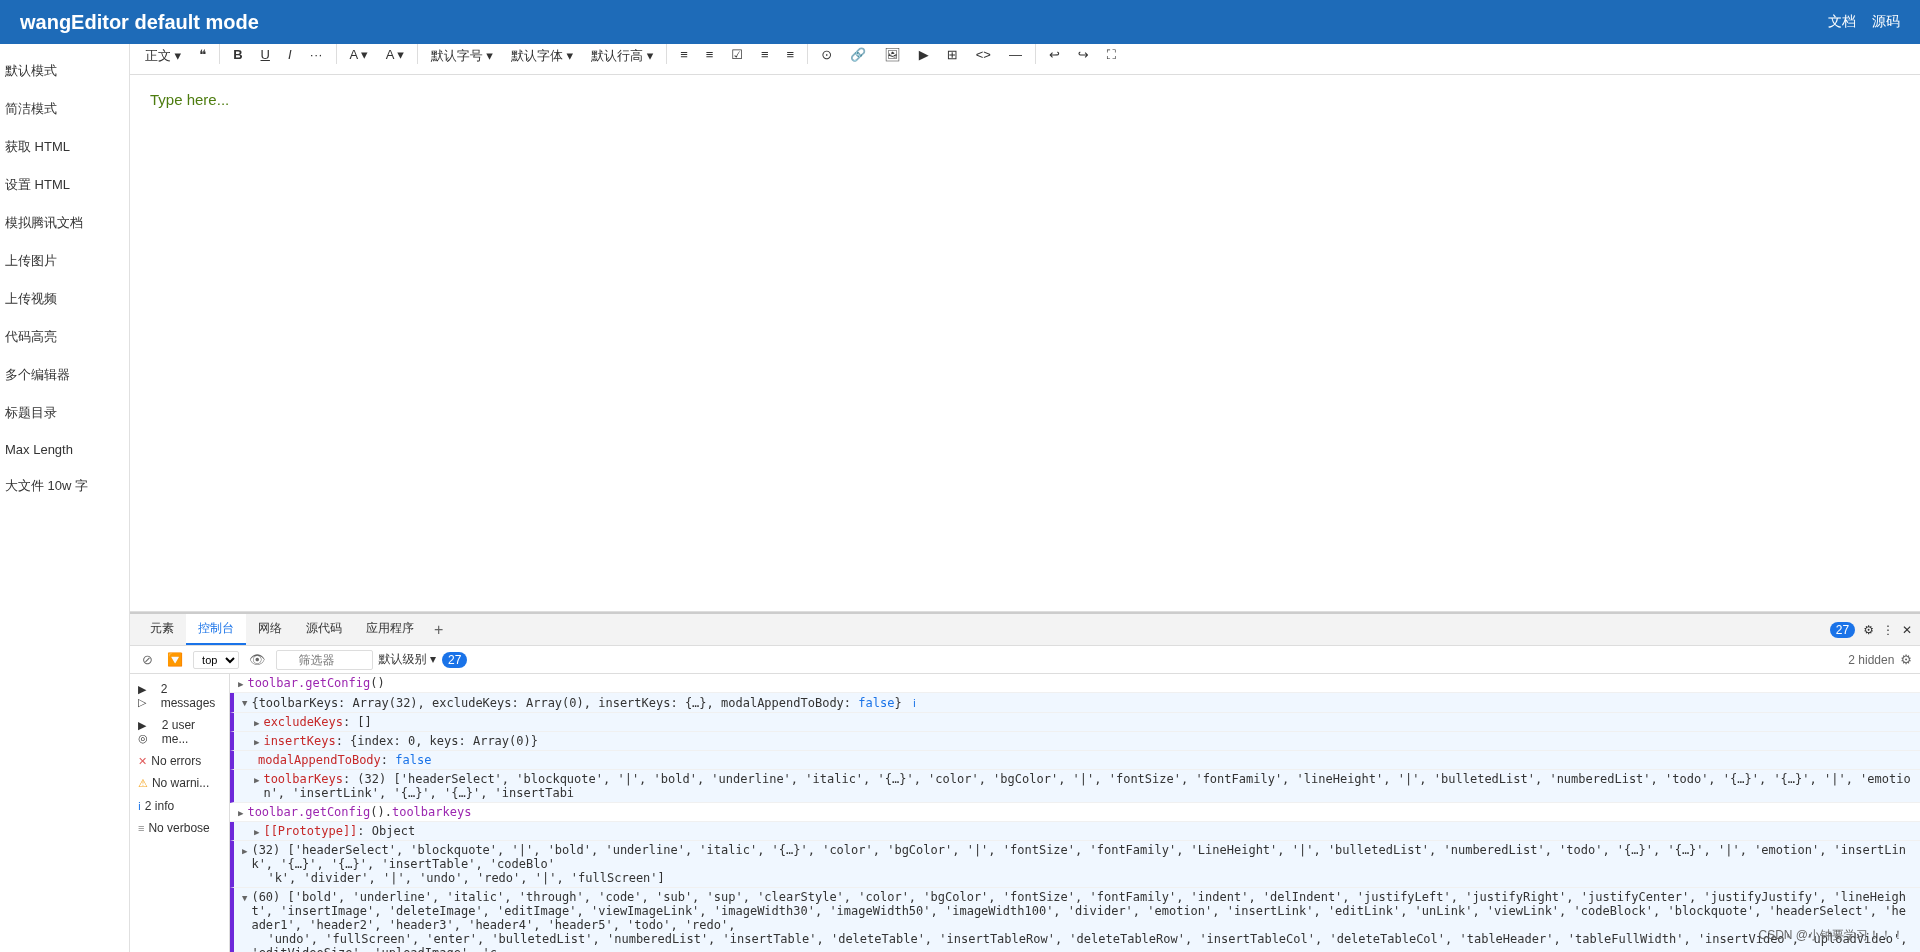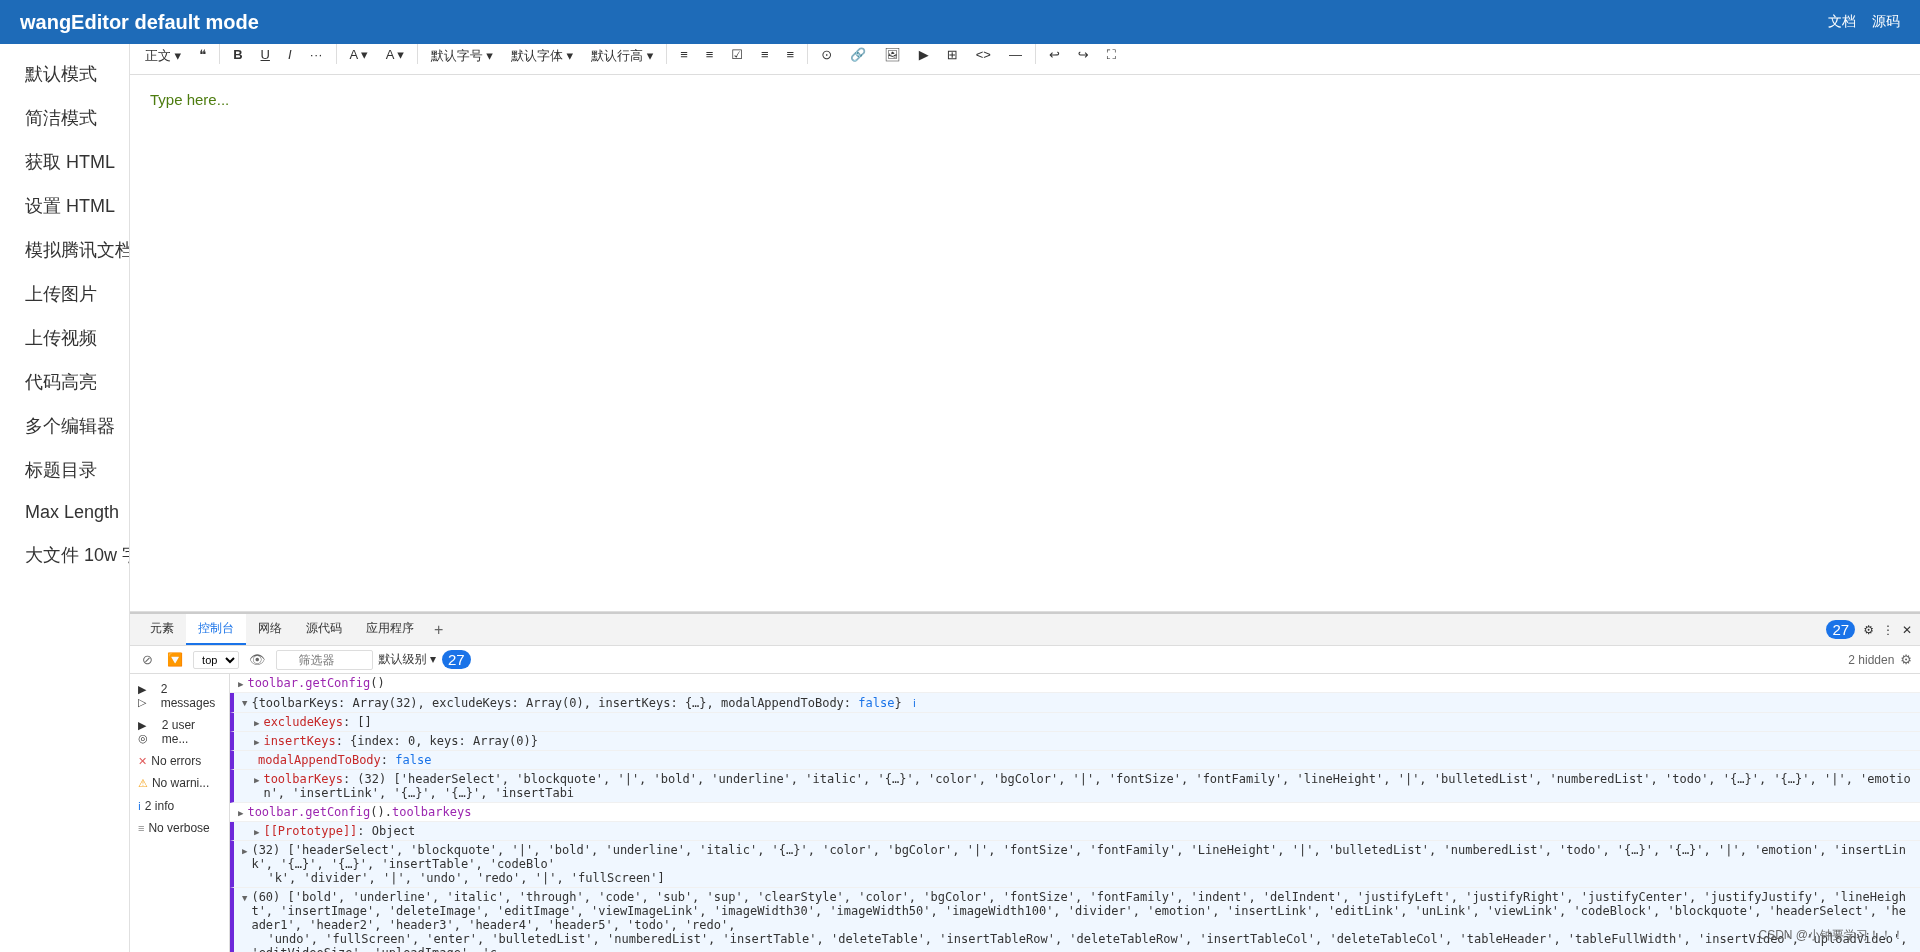--- a/index.html
+++ b/index.html
@@ -29,23 +29,22 @@
       background: #fff;
       border-right: 1px solid #e0e0e0;
       padding: 8px 0;
       flex-shrink: 0;
       overflow-y: auto;
     }
     .sidebar-item {
       padding: 10px 5px;
       cursor: pointer;
       color: #333;
-      font-size: 18px;
+      font-size: 13px;
       white-space: nowrap;
-      margin-left: 20px;
     }
 
     
     #editor-area {
       flex: 1;
       display: flex;
       flex-direction: column;
       overflow: hidden;
     }
 
@@ -133,21 +132,21 @@
       align-items: center;
       gap: 8px;
       font-size: 12px;
       color: #333;
     }
     .devtools-badge {
       background: #1a73e8;
       color: #fff;
       border-radius: 10px;
       padding: 1px 6px;
-      font-size: 15px;
+      font-size: 12px;
     }
 
     
     #devtools-toolbar {
       display: flex;
       align-items: center;
       height: 28px;
       border-bottom: 1px solid #ddd;
       padding: 0 8px;
       gap: 6px;

